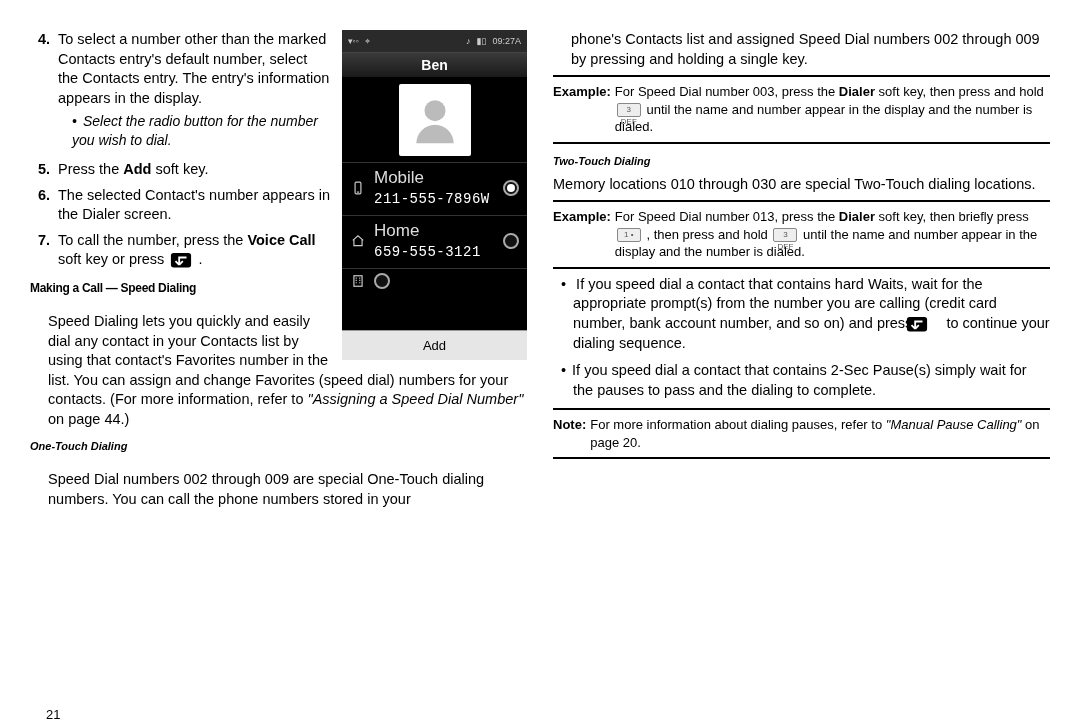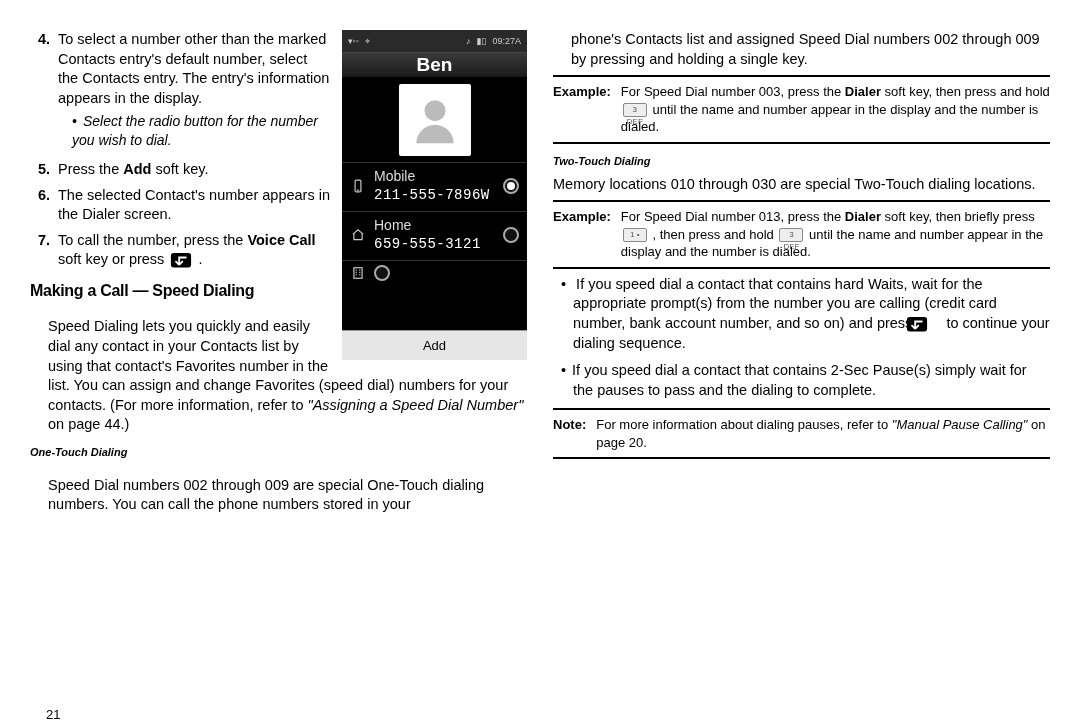--- a/index.html
+++ b/index.html
@@ -13,53 +13,53 @@
   .col { flex: 1; font-size: 14.5px; line-height: 1.35; }
   .col-left { position: relative; }
   .phone-wrap { float: right; width: 185px; margin: 0 0 8px 12px; }
   .phone {
     width: 185px; height: 330px; background: #000; color: #fff; border-radius: 4px;
     display: flex; flex-direction: column; font-family: Arial, sans-serif;
     position: relative;
   }
   .statusbar { height: 22px; background: #2a2a2a; display: flex; align-items: center; justify-content: space-between; padding: 0 6px; font-size: 9px; color: #ccc; }
   .stat-left, .stat-right { display: flex; gap: 6px; align-items: center; }
-  .title-bar { height: 26px; background: linear-gradient(#3a3a3a,#1a1a1a); display:flex; align-items:center; justify-content:center; font-size: 19px; font-weight: bold; color:#fff; border-top:1px solid #444; border-bottom:1px solid #000;text-align:right;}
+  .title-bar { height: 26px; background: linear-gradient(#3a3a3a,#1a1a1a); display:flex; align-items:center; justify-content:center; font-size: 14px; font-weight: bold; color:#fff; border-top:1px solid #444; border-bottom:1px solid #000;text-align:right;}
   .avatar-zone { height: 84px; display:flex; align-items:center; justify-content:center; background:#000; }
   .avatar-box { width:72px; height:72px; background:#fff; border-radius:2px; display:flex; align-items:center; justify-content:center;}
   .avatar-box svg { width:56px; height:56px; }
   .contact-list { flex:1; }
   .row { border-top: 1px solid #333; padding: 4px 8px 6px 8px; display:flex; align-items:center; gap:8px; }
   .row .ico { width:16px; height:16px; display:flex; align-items:center; justify-content:center; color:#ccc;}
   .row .ico svg { width:14px; height:14px; }
   .row .txt { flex:1; display:flex; flex-direction:column; }
-  .row .lbl { font-size:14px; color:#ddd; }
+  .row .lbl { font-size:17px; color:#ddd; }
   .row .num { font-size:14px; color:#fff; letter-spacing:0.5px;font-family:Liberation Mono, monospace;}
   .radio-outer { width:16px; height:16px; border-radius:50%; border:2px solid #aaa; background:#111; display:flex; align-items:center; justify-content:center;}
   .radio-inner { width:8px; height:8px; border-radius:50%; background:#fff; }
   .softkey { height:30px; background:#e6e6e6; color:#000; display:flex; align-items:center; justify-content:center; font-size:13px; border-top:1px solid #999; }
 
   
   ol.steps { list-style: none; margin-left: 0; }
   ol.steps > li { margin-bottom: 6px; display:flex; gap:8px; }
   ol.steps > li .n { font-weight: bold; min-width: 20px; text-align:right;}
   ol.steps > li .b { flex:1; }
   .sub-bullet { margin: 4px 0 4px 14px; font-size: 14px; font-style: italic; }
   .sub-bullet::before { content:"•"; margin-right:6px; }
   ul.bul { list-style: none; margin-left: 8px; }
   ul.bul li { margin-bottom: 8px; text-indent:-12px; padding-left:12px; }
   ul.bul li::before { content:"•"; margin-right:6px; }
-  .h1 { font-family: Arial Black, Arial, sans-serif; font-weight: 900; font-size: 16px; margin: 10px 8px 6px 0; letter-spacing:-0.3px;}
+  .h1 { font-family: Arial Black, Arial, sans-serif; font-weight: 900; font-size: 12px; margin: 10px 8px 6px 0; letter-spacing:-0.3px;}
   .h2 { font-family: Arial Black, Arial, sans-serif; font-weight: 900; font-style: italic; font-size: 11px; margin: 10px 0 6px 0; }
   .para { margin: 16px 0 6px 18px; }
   .para-flush { margin: 0 0 6px 0; }
   .ital { font-style: italic; }
   .bold { font-weight: bold; }
   hr.rule { border:none; border-top:2px solid #000; margin:6px 0; }
-  .note-block { font-size:13px; margin: 4px 0; display:flex; gap:10px;}
+  .note-block { font-size:13px; margin: 4px 0; display:flex; gap:4px;}
   .note-block .tag { font-weight:bold; white-space:nowrap;}
   .note-block .body { flex:1; }
   .key-icon {
     display:inline-block; width:24px; height:14px; vertical-align:middle;
     background:#eee; border:1px solid #888; border-radius:2px; font-size:8px; line-height:12px; text-align:center; color:#555;
     margin: 0 2px;
   }
   .send-icon {
     display:inline-block; width:22px; height:16px; vertical-align:middle; margin:0 2px;
   }

